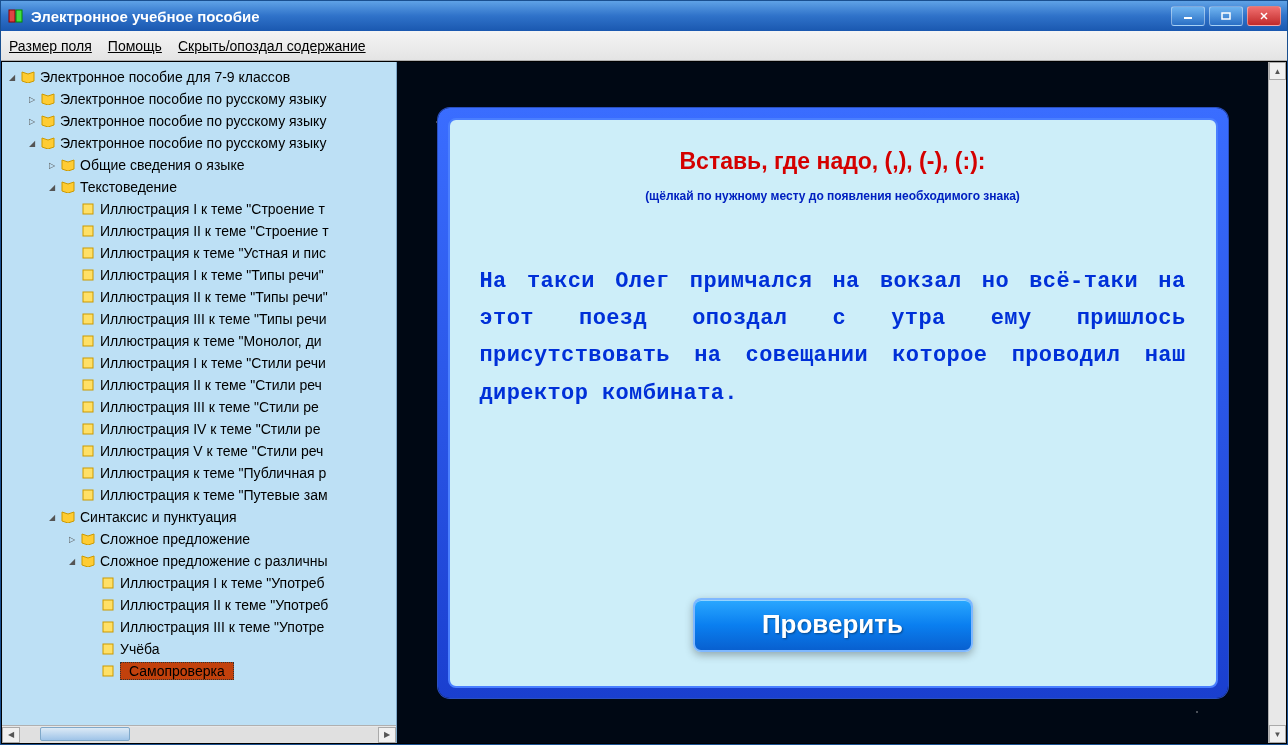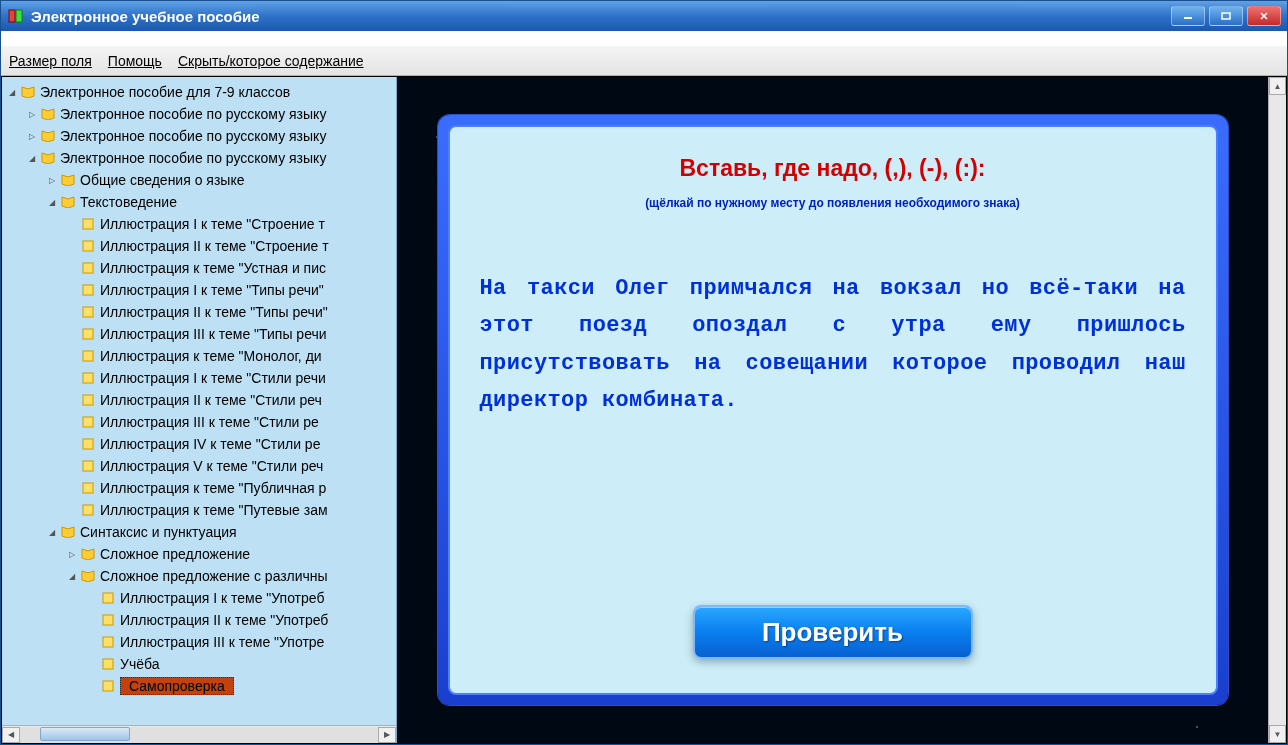--- a/index.html
+++ b/index.html
@@ -5,21 +5,21 @@
   * { box-sizing: border-box; margin: 0; padding: 0; }
   html, body { width: 1288px; height: 745px; overflow: hidden; font-family: "Segoe UI", Tahoma, sans-serif; }
   .window { width: 1288px; height: 745px; background: #fff; border: 1px solid #1a4f8f; display: flex; flex-direction: column; }
   .titlebar { height: 30px; background: linear-gradient(to bottom, #5fa2e6 0%, #2f72c9 50%, #1a58b0 100%); display: flex; align-items: center; padding: 0 6px; color: #fff; font-size: 15px; }
   .titlebar .app-icon { width: 18px; height: 18px; margin-right: 6px; display: flex; align-items: center; justify-content: center; }
   .titlebar .title { flex: 1; font-weight: 600; }
   .win-btns { display: flex; gap: 4px; }
   .win-btn { width: 34px; height: 20px; border-radius: 3px; border: 1px solid rgba(255,255,255,0.4); display: flex; align-items: center; justify-content: center; font-size: 10px; color: #fff; cursor: pointer; }
   .win-btn.min, .win-btn.max { background: linear-gradient(#6fb4f0,#2a6fc5); }
   .win-btn.close { background: linear-gradient(#f07070,#c12a2a); }
-  .menubar { height: 30px; background: linear-gradient(#f4f4f4,#e4e4e4); border-bottom: 1px solid #b0b0b0; display: flex; align-items: center; padding: 0 8px; gap: 16px; font-size: 14px; margin-top: 15px; }
+  .menubar { height: 30px; background: linear-gradient(#f4f4f4,#e4e4e4); border-bottom: 1px solid #b0b0b0; display: flex; align-items: center; padding: 0 8px; gap: 16px; font-size: 14px; }
   .menubar .menu-item { cursor: pointer; color: #000; }
   .menubar .menu-item .ul { text-decoration: underline; }
   .body { flex: 1; display: flex; overflow: hidden; border: 1px solid #000; margin: 0; }
   .sidebar { width: 395px; background: #bde0f5; border-right: 1px solid #7fa8c9; display: flex; flex-direction: column; overflow: hidden; }
   .tree { flex: 1; overflow: hidden; font-size: 14px; padding: 4px 0; }
   .tree-row { display: flex; align-items: center; height: 22px; white-space: nowrap; cursor: pointer; padding-right: 4px; }
   .toggler { width: 12px; height: 12px; margin-right: 2px; display: flex; align-items: center; justify-content: center; font-size: 8px; color: #555; }
   .node-icon { width: 16px; height: 14px; margin-right: 4px; display:inline-flex; align-items:center; justify-content:center; }
   .node-label { color: #000; }
   .selected .node-label { border: 1px dotted #333; background: #c2410c; padding: 0 8px; }
@@ -74,21 +74,21 @@
             <line x1="2" y1="1" x2="8" y2="7" stroke="#fff" stroke-width="1.5"></line>
             <line x1="8" y1="1" x2="2" y2="7" stroke="#fff" stroke-width="1.5"></line>
           </svg>
         </div>
     </div>
   </div>
 
   <div class="menubar">
     <span class="menu-item"><span class="ul">Размер поля</span></span>
     <span class="menu-item"><span class="ul">Помощь</span></span>
-    <span class="menu-item"><span class="ul">Скрыть/которое содержание</span></span>
+    <span class="menu-item"><span class="ul">Скрыть/опоздал содержание</span></span>
   </div>
 
   <div class="body">
     <div class="sidebar">
       <div class="tree">
 
         <div class="tree-row" style="padding-left:4px">
           <span class="toggler">◢</span>
           <span class="node-icon">
               <svg width="14" height="12">

